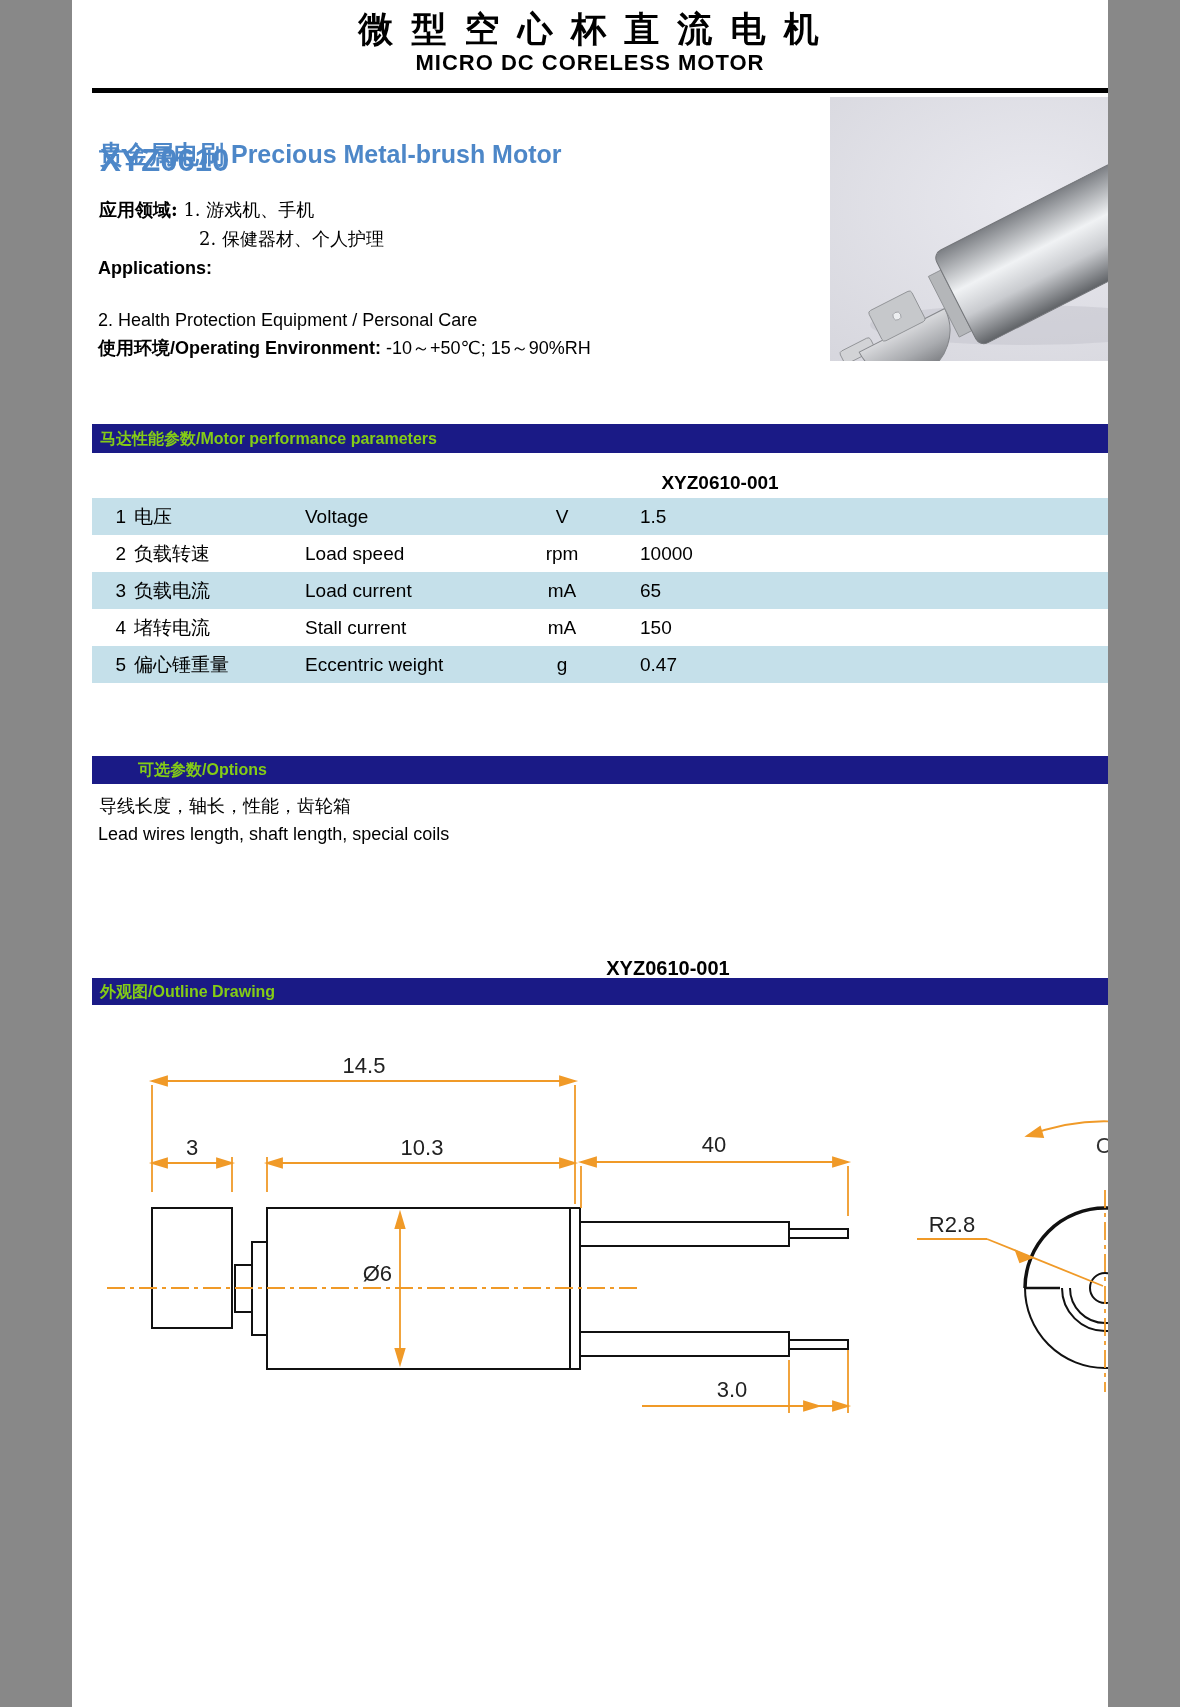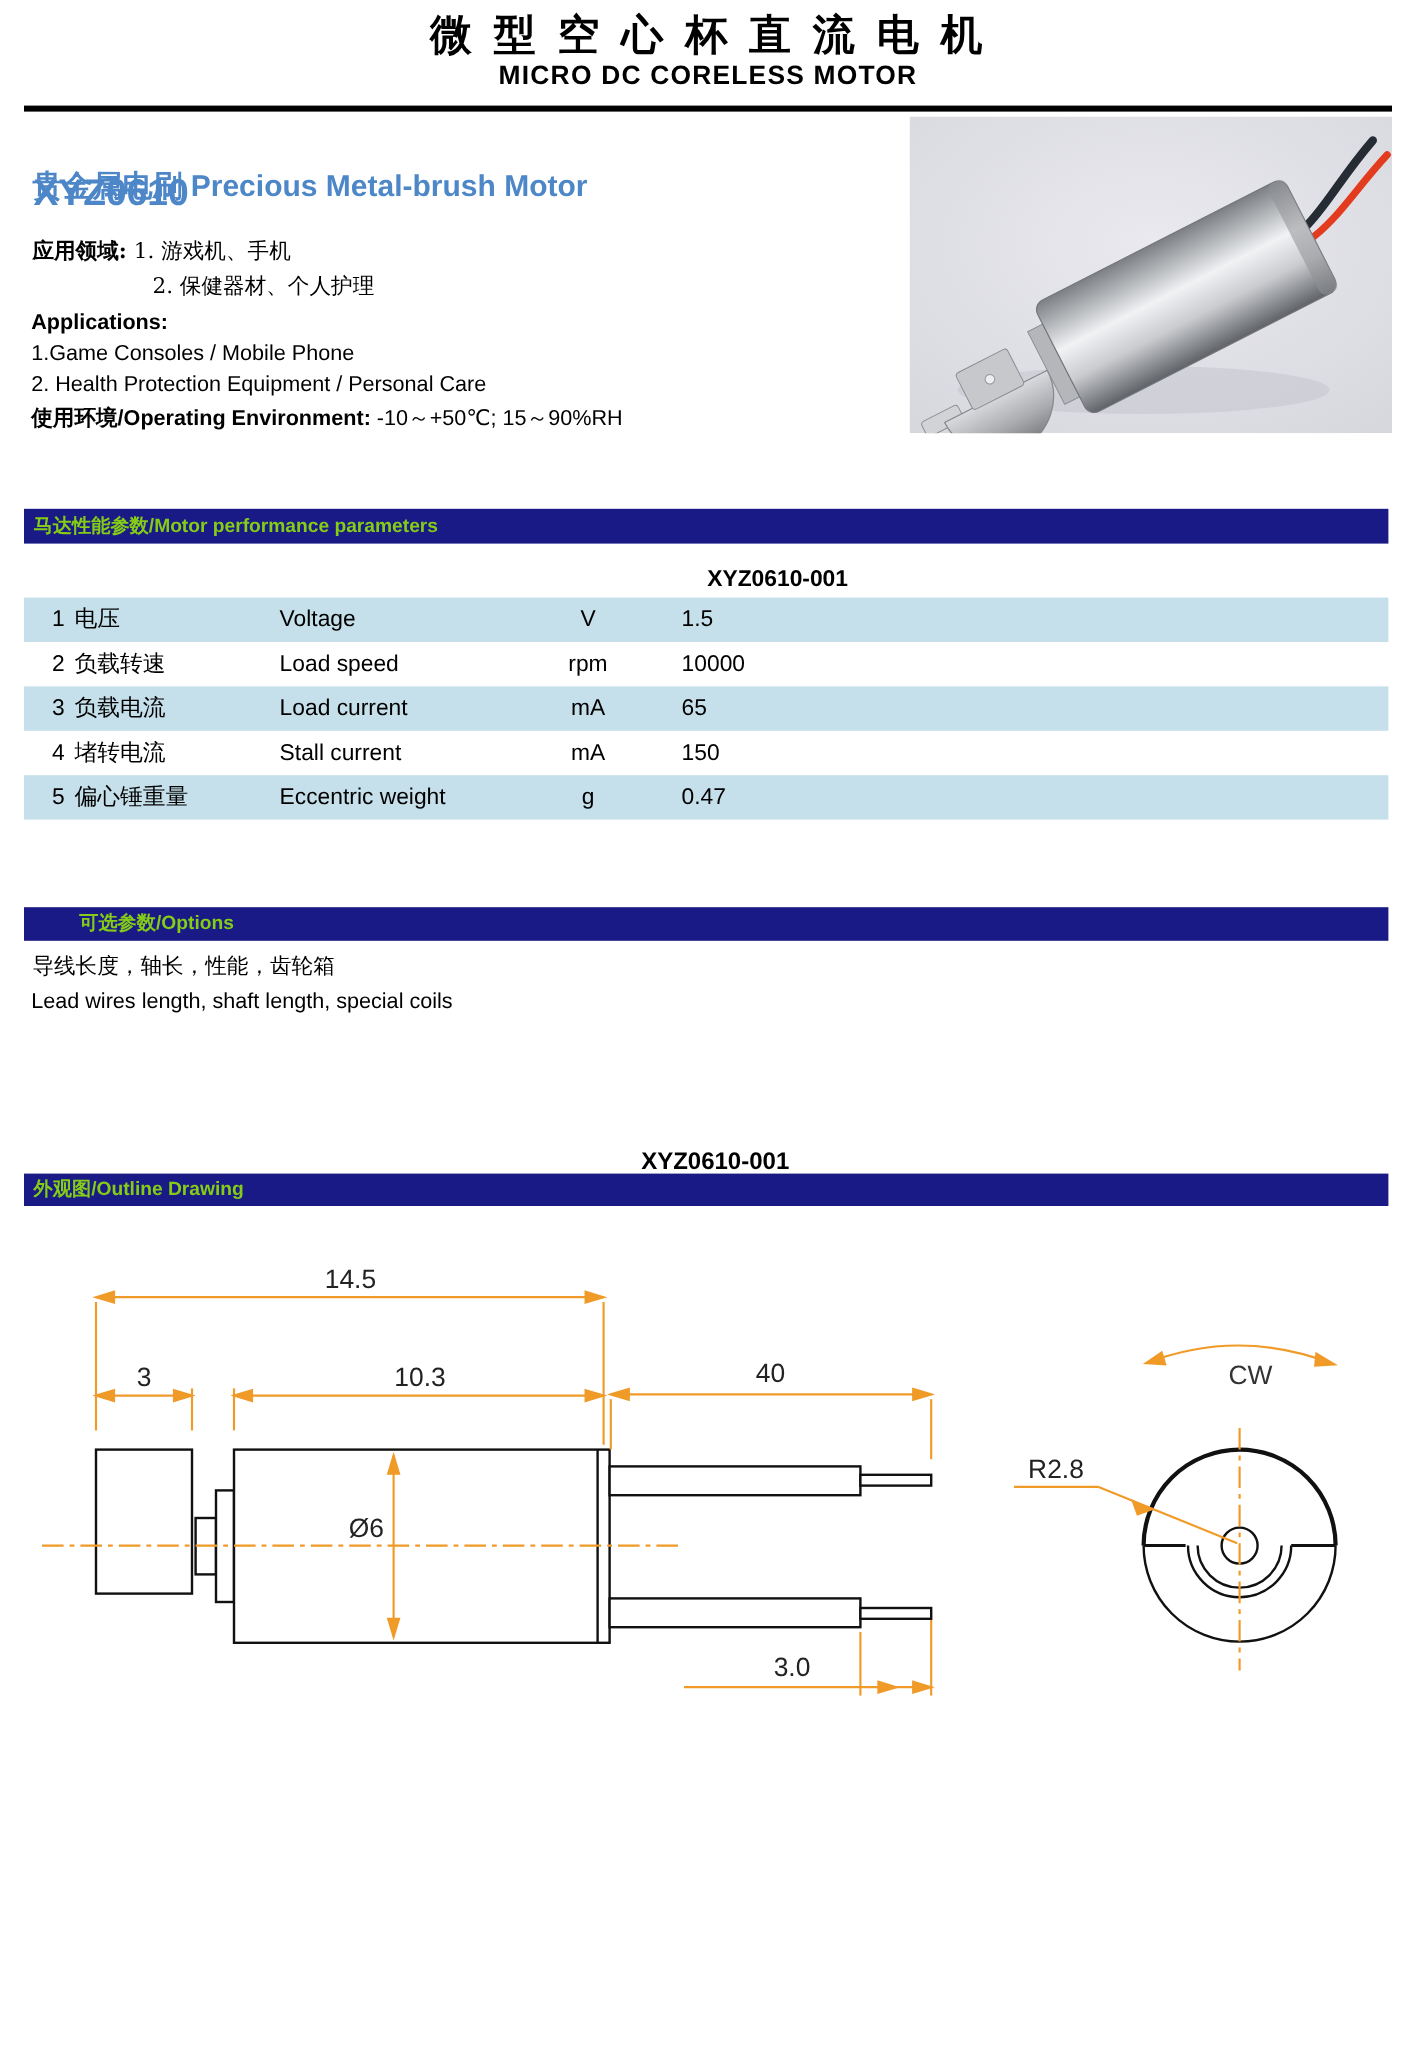--- a/index.html
+++ b/index.html
@@ -1,16 +1,16 @@
 <!DOCTYPE html>
 <html><head>
 <meta charset="utf-8">
 <style>
   html,body{margin:0;padding:0;background:#888;}
-  .page{position:relative;width:1180px;height:1707px;background:#fff;overflow:hidden;
+  .page{position:relative;width:1036px;height:1707px;background:#fff;overflow:hidden;
         font-family:"Liberation Sans","DejaVu Sans",sans-serif;color:#000;margin:0 auto;}
   .abs{position:absolute;}
   
   .title-cn{top:6px;left:0;width:100%;text-align:center;font-size:35px;font-weight:700;
             font-family:"DejaVu Serif","Liberation Serif",serif;letter-spacing:3px;}
   .title-en{top:50px;left:0;width:100%;text-align:center;font-size:22px;font-weight:700;letter-spacing:1px;}
   .rule{left:20px;top:88px;width:1140px;height:5px;background:#000;}
   
   .model{left:28px;top:95px;font-size:31px;font-weight:700;color:#4d87c8;margin-top:48px;}
   .subtitle{left:27px;top:138px;font-size:25px;font-weight:700;color:#4d87c8;}
@@ -62,21 +62,20 @@
   <div class="abs subtitle">
     <span>贵金属电刷</span>
     <span>Precious Metal-brush Motor</span>
   </div>
   <div class="abs ln cnserif app-cn-1">
     <span class="b">应用领域:</span>
     <span>1. 游戏机、手机</span>
   </div>
   <div class="abs ln cnserif app-cn-2">2. 保健器材、个人护理</div>
   <div class="abs ln b app-en-label">Applications:</div>
-  <div class="abs ln app-en-1">1.Game Consoles / Mobile Phone</div>
   <div class="abs ln app-en-2">2. Health Protection Equipment / Personal Care</div>
   <div class="abs ln env">
     <span class="b">使用环境/Operating Environment:</span><span> -10～+50℃; 15～90%RH</span>
   </div>
 
   <div class="abs photo">
     <svg width="402" height="264" viewBox="0 0 402 264">
       <defs>
         <radialGradient id="pbg" cx="50%" cy="40%" r="80%">
           <stop offset="0%" stop-color="#e9e9ef"></stop>

